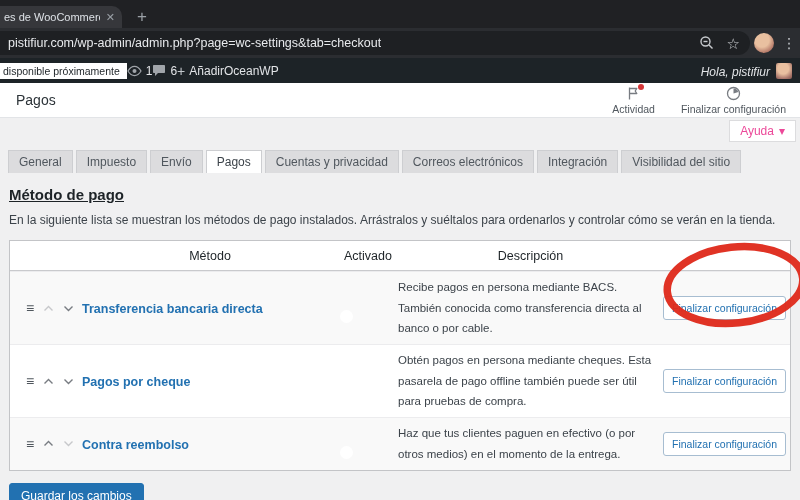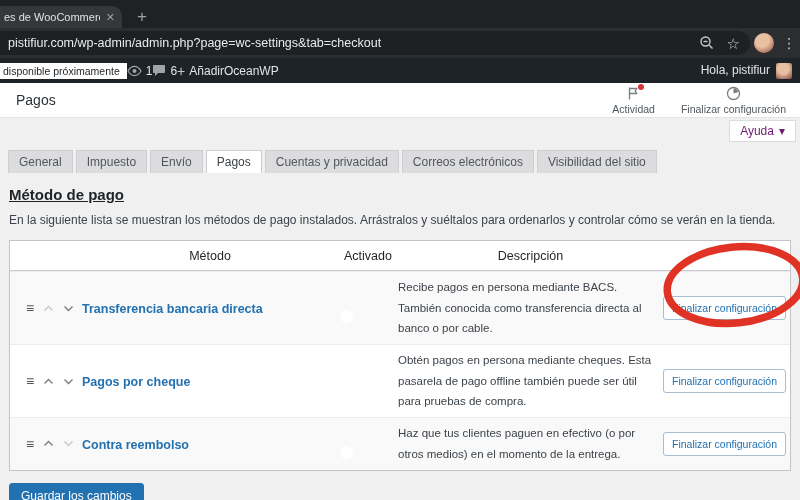--- a/index.html
+++ b/index.html
@@ -27,39 +27,39 @@
   .browser-avatar { width:20px; height:20px; border-radius:50%;
     background:radial-gradient(circle at 40% 35%, #e9c0a0 0 40%, #b97f6d 70%, #8a5a50 100%); }
   .kebab { color:#c7cace; font-size:14px; letter-spacing:0; }
   .star-glyph { color:#c7cace; font-size:15px; line-height:1; }
 
   
   .adminbar { height:25px; background:#1d2327; display:flex; align-items:center; padding:0 8px 0 0;
     color:#e2e4e7; font-size:12px; }
   .coming-soon { background:#fff; color:#1d2327; font-size:10.5px; padding:2px 7px 2px 3px; white-space:nowrap; }
   .ab-item { display:flex; align-items:center; gap:4px; white-space:nowrap; }
-  .ab-right { margin-left:auto; display:flex; align-items:flex-start; gap:6px; }
+  .ab-right { margin-left:auto; display:flex; align-items:flex-end; gap:6px;font-style:italic; }
   .ab-avatar { width:16px; height:16px; border-radius:2px;
     background:radial-gradient(circle at 45% 35%, #e9c0a0 0 40%, #a8756a 75%, #7d564e 100%); }
   .plus-glyph { font-size:14px; line-height:1; color:#c3c8cc; }
 
   
   .wc-header { height:35px; background:#fff; border-bottom:1px solid #e2e4e7;
     display:flex; align-items:center; padding:0 10px 0 16px; }
   .wc-title { font-size:14px; color:#2c3338; }
   .wc-header-items { margin-left:auto; display:flex; gap:26px; padding-right:4px;text-align:center; }
   .wc-hitem { display:flex; flex-direction:column; align-items:center; gap:2px;
     font-size:10.5px; color:#50575e; white-space:nowrap; }
   .flag-wrap { position:relative; }
   .flag-dot { position:absolute; top:-2px; right:-3px; width:6px; height:6px; border-radius:50%; background:#d63638; }
 
   
   .wc-body { position:relative; height:382px; background:#f0f0f1; }
   .help-btn { position:absolute; top:2px; right:4px; background:#fff; border:1px solid #dcdcde;
-    font-size:12px; color:#701a75; padding:3px 10px; display:flex; gap:5px; align-items:center; }
+    font-size:12px; color:#ec4899; padding:3px 10px; display:flex; gap:5px; align-items:center; }
 
   .nav-tabs { display:flex; gap:3px; padding:32px 0 0 8px; }
   .nav-tab { background:#dcdcde; border:1px solid #cdced1; border-bottom:none; padding:4px 10px;
     font-size:12px; color:#50575e; white-space:nowrap; cursor:default; }
   .nav-tab.active { background:#fff; color:#3c434a; }
 
   .section-title { font-size:15px; font-weight:700; color:#1d2327; margin:13px 0 0 9px;text-decoration:underline; }
   .section-desc { font-size:12px; color:#3c434a; margin:10px 9px 0 9px; }
 
   .methods-table { margin:13px 9px 0 9px; background:#fff; border:1px solid #c3c4c7; }
@@ -187,20 +187,21 @@
       <span>▾</span>
     </div>
 
     <div class="nav-tabs">
       <span class="nav-tab">General</span>
       <span class="nav-tab">Impuesto</span>
       <span class="nav-tab">Envío</span>
       <span class="nav-tab active">Pagos</span>
       <span class="nav-tab">Cuentas y privacidad</span>
       <span class="nav-tab">Correos electrónicos</span>
+      <span class="nav-tab">Integración</span>
       <span class="nav-tab">Visibilidad del sitio</span>
 
     </div>
 
     <div class="section-title">Método de pago</div>
     <div class="section-desc">En la siguiente lista se muestran los métodos de pago instalados. Arrástralos y suéltalos para ordenarlos y controlar cómo se verán en la tienda.</div>
 
     <div class="methods-table">
       <div class="mt-grid mt-head">
         <div></div>

